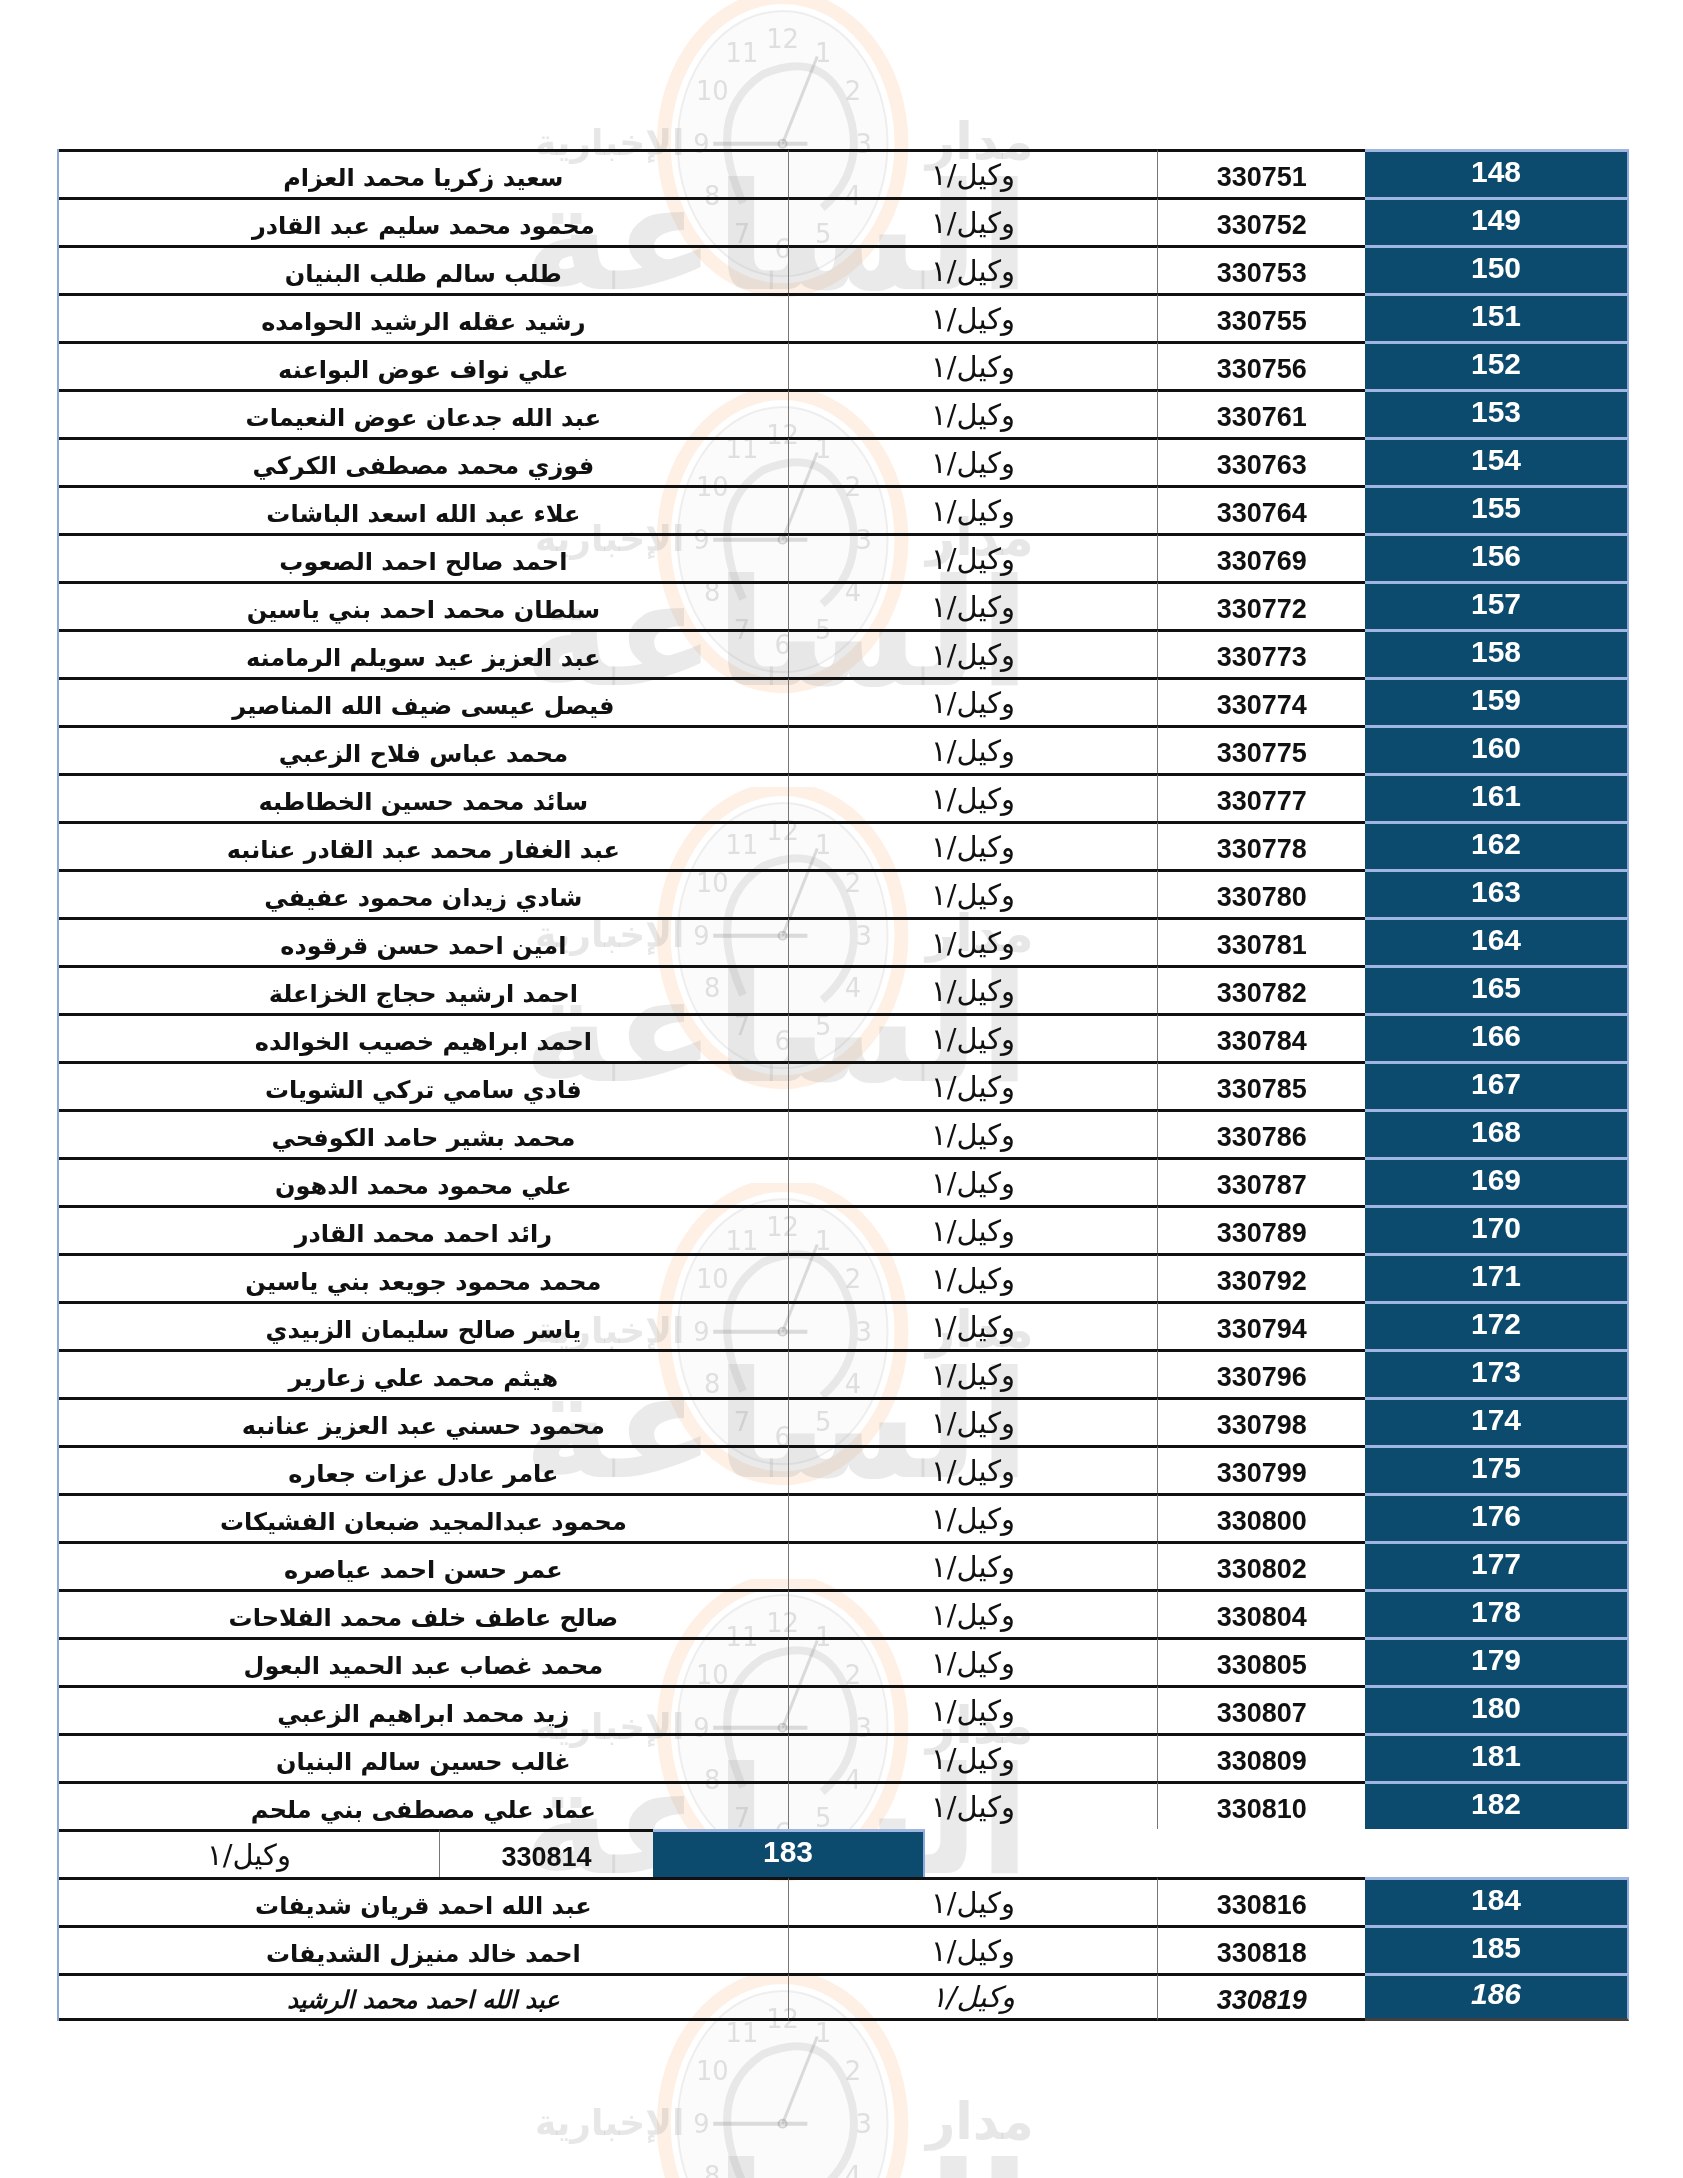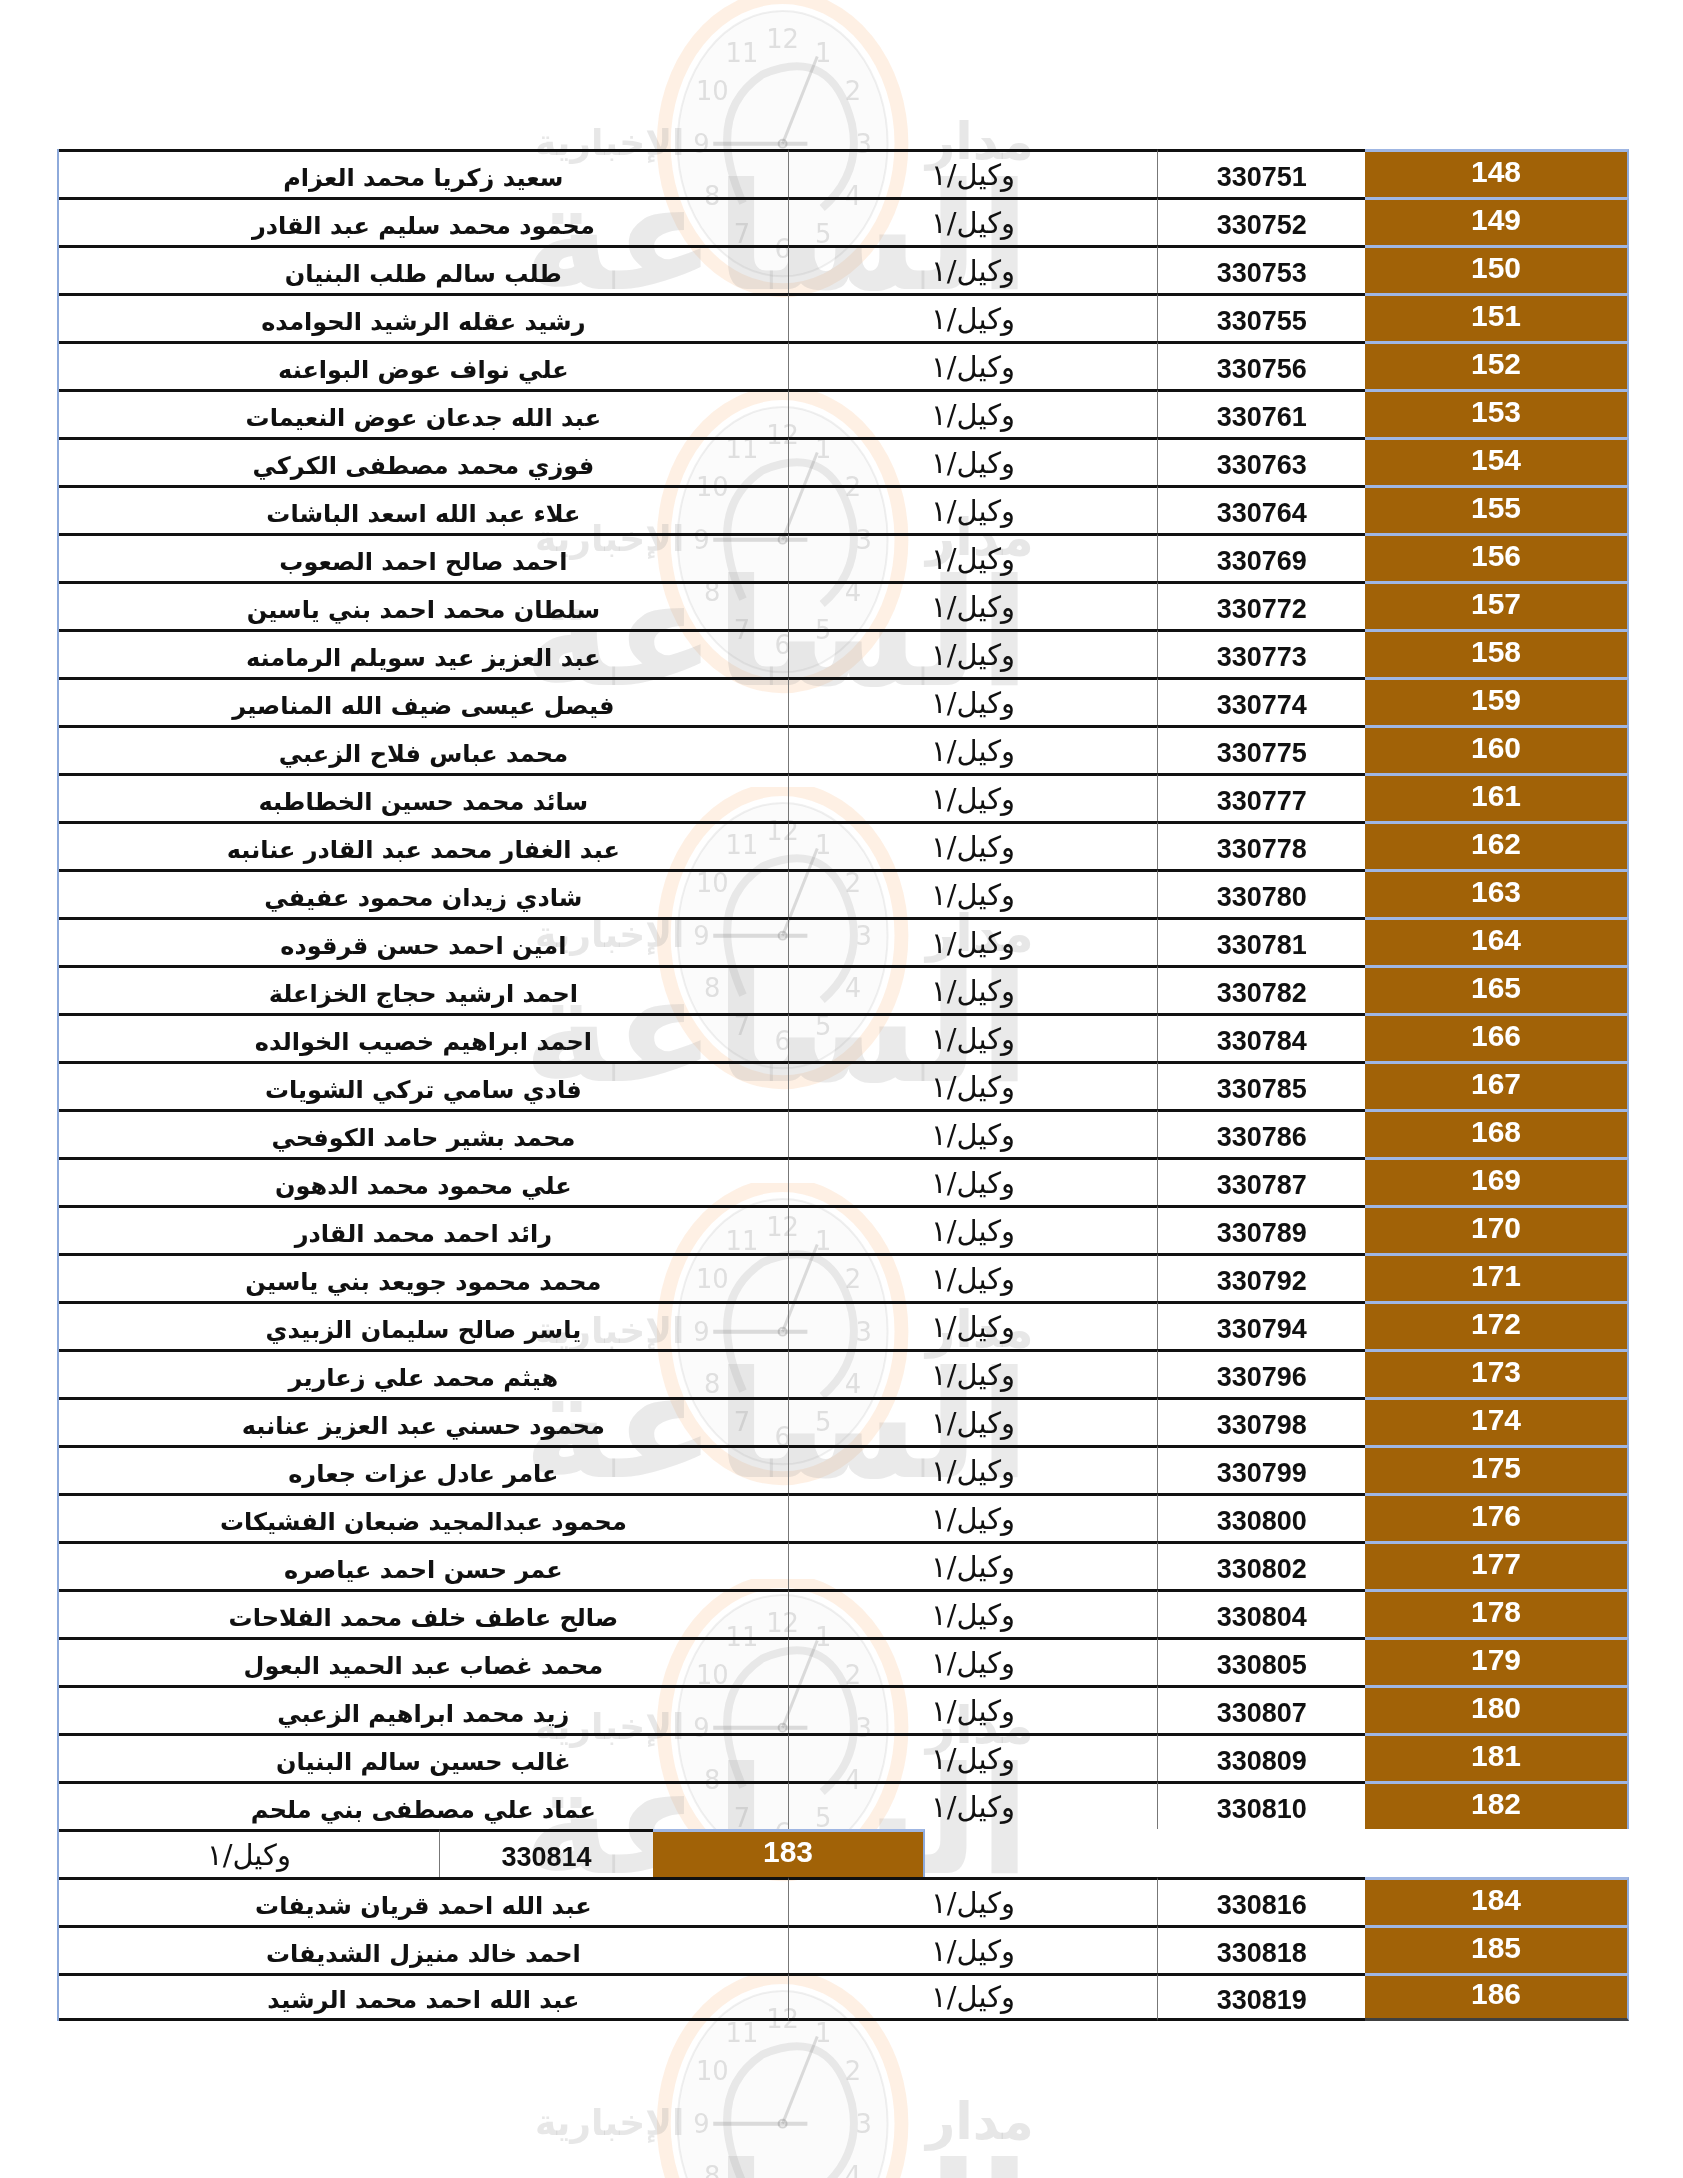--- a/index.html
+++ b/index.html
@@ -82,20 +82,21 @@
   .row .cell {
     height: 100%;
     box-sizing: border-box;
     display: flex;
     align-items: center;
     justify-content: center;
     border-top: 3px solid #111111;
   }
   .row:last-child .cell {
     border-bottom: 3px solid #111111;
+    font-style: italic;
   }
   .cell-name {
     width: 752px;
     direction: rtl;
     font-family: "DejaVu Sans", sans-serif;
     font-weight: bold;
     font-size: 24px;
     color: #111111;
     border-right: 1.5px solid #777777;
     padding-top: 6px;
@@ -112,21 +113,21 @@
   .cell-code {
     width: 213px;
     font-family: "Liberation Sans", sans-serif;
     font-weight: bold;
     font-size: 27px;
     color: #111111;
     padding-top: 6px;
   }
   .row .cell.cell-num {
     width: 272px;
-    background: #a16207;
+    background: #0c4a6e;
     color: #ffffff;
     font-family: "Liberation Sans", sans-serif;
     font-weight: bold;
     font-size: 30px;
     border-top: 3px solid #9fb6e3;
     border-right: 2px solid #8eaadb;
     padding-bottom: 6px;
   }
   .row:last-child .cell.cell-num {
     border-bottom: 3px solid #404040;

